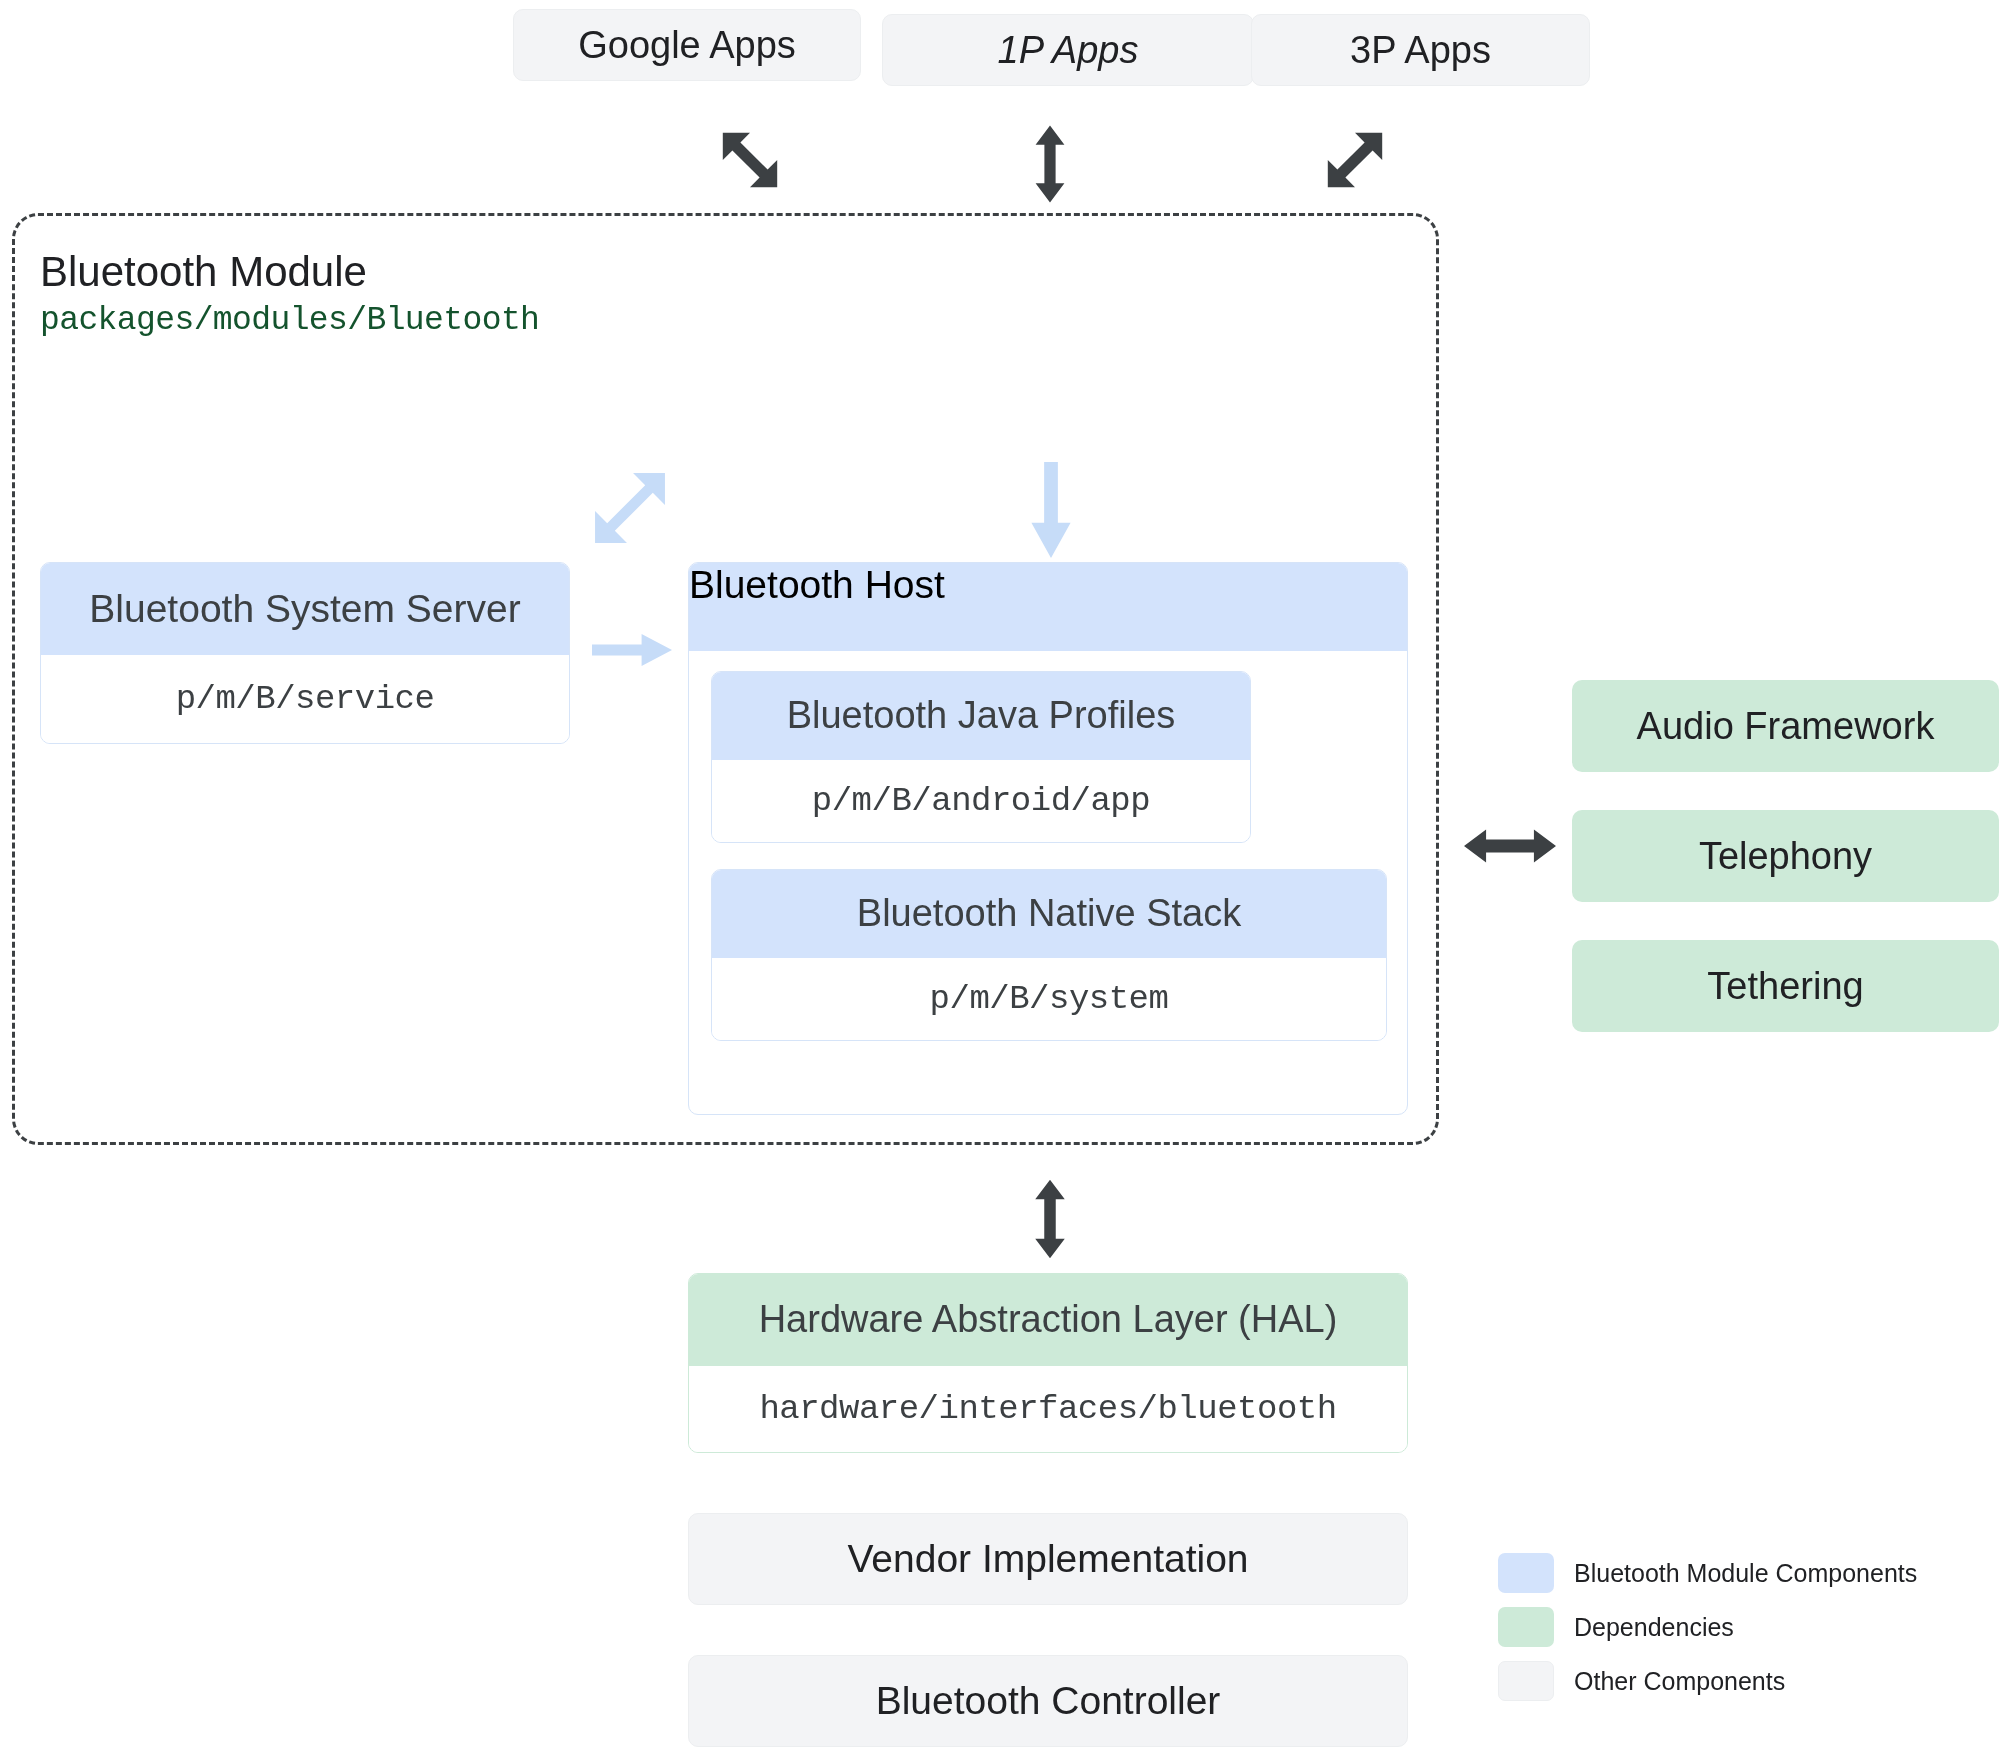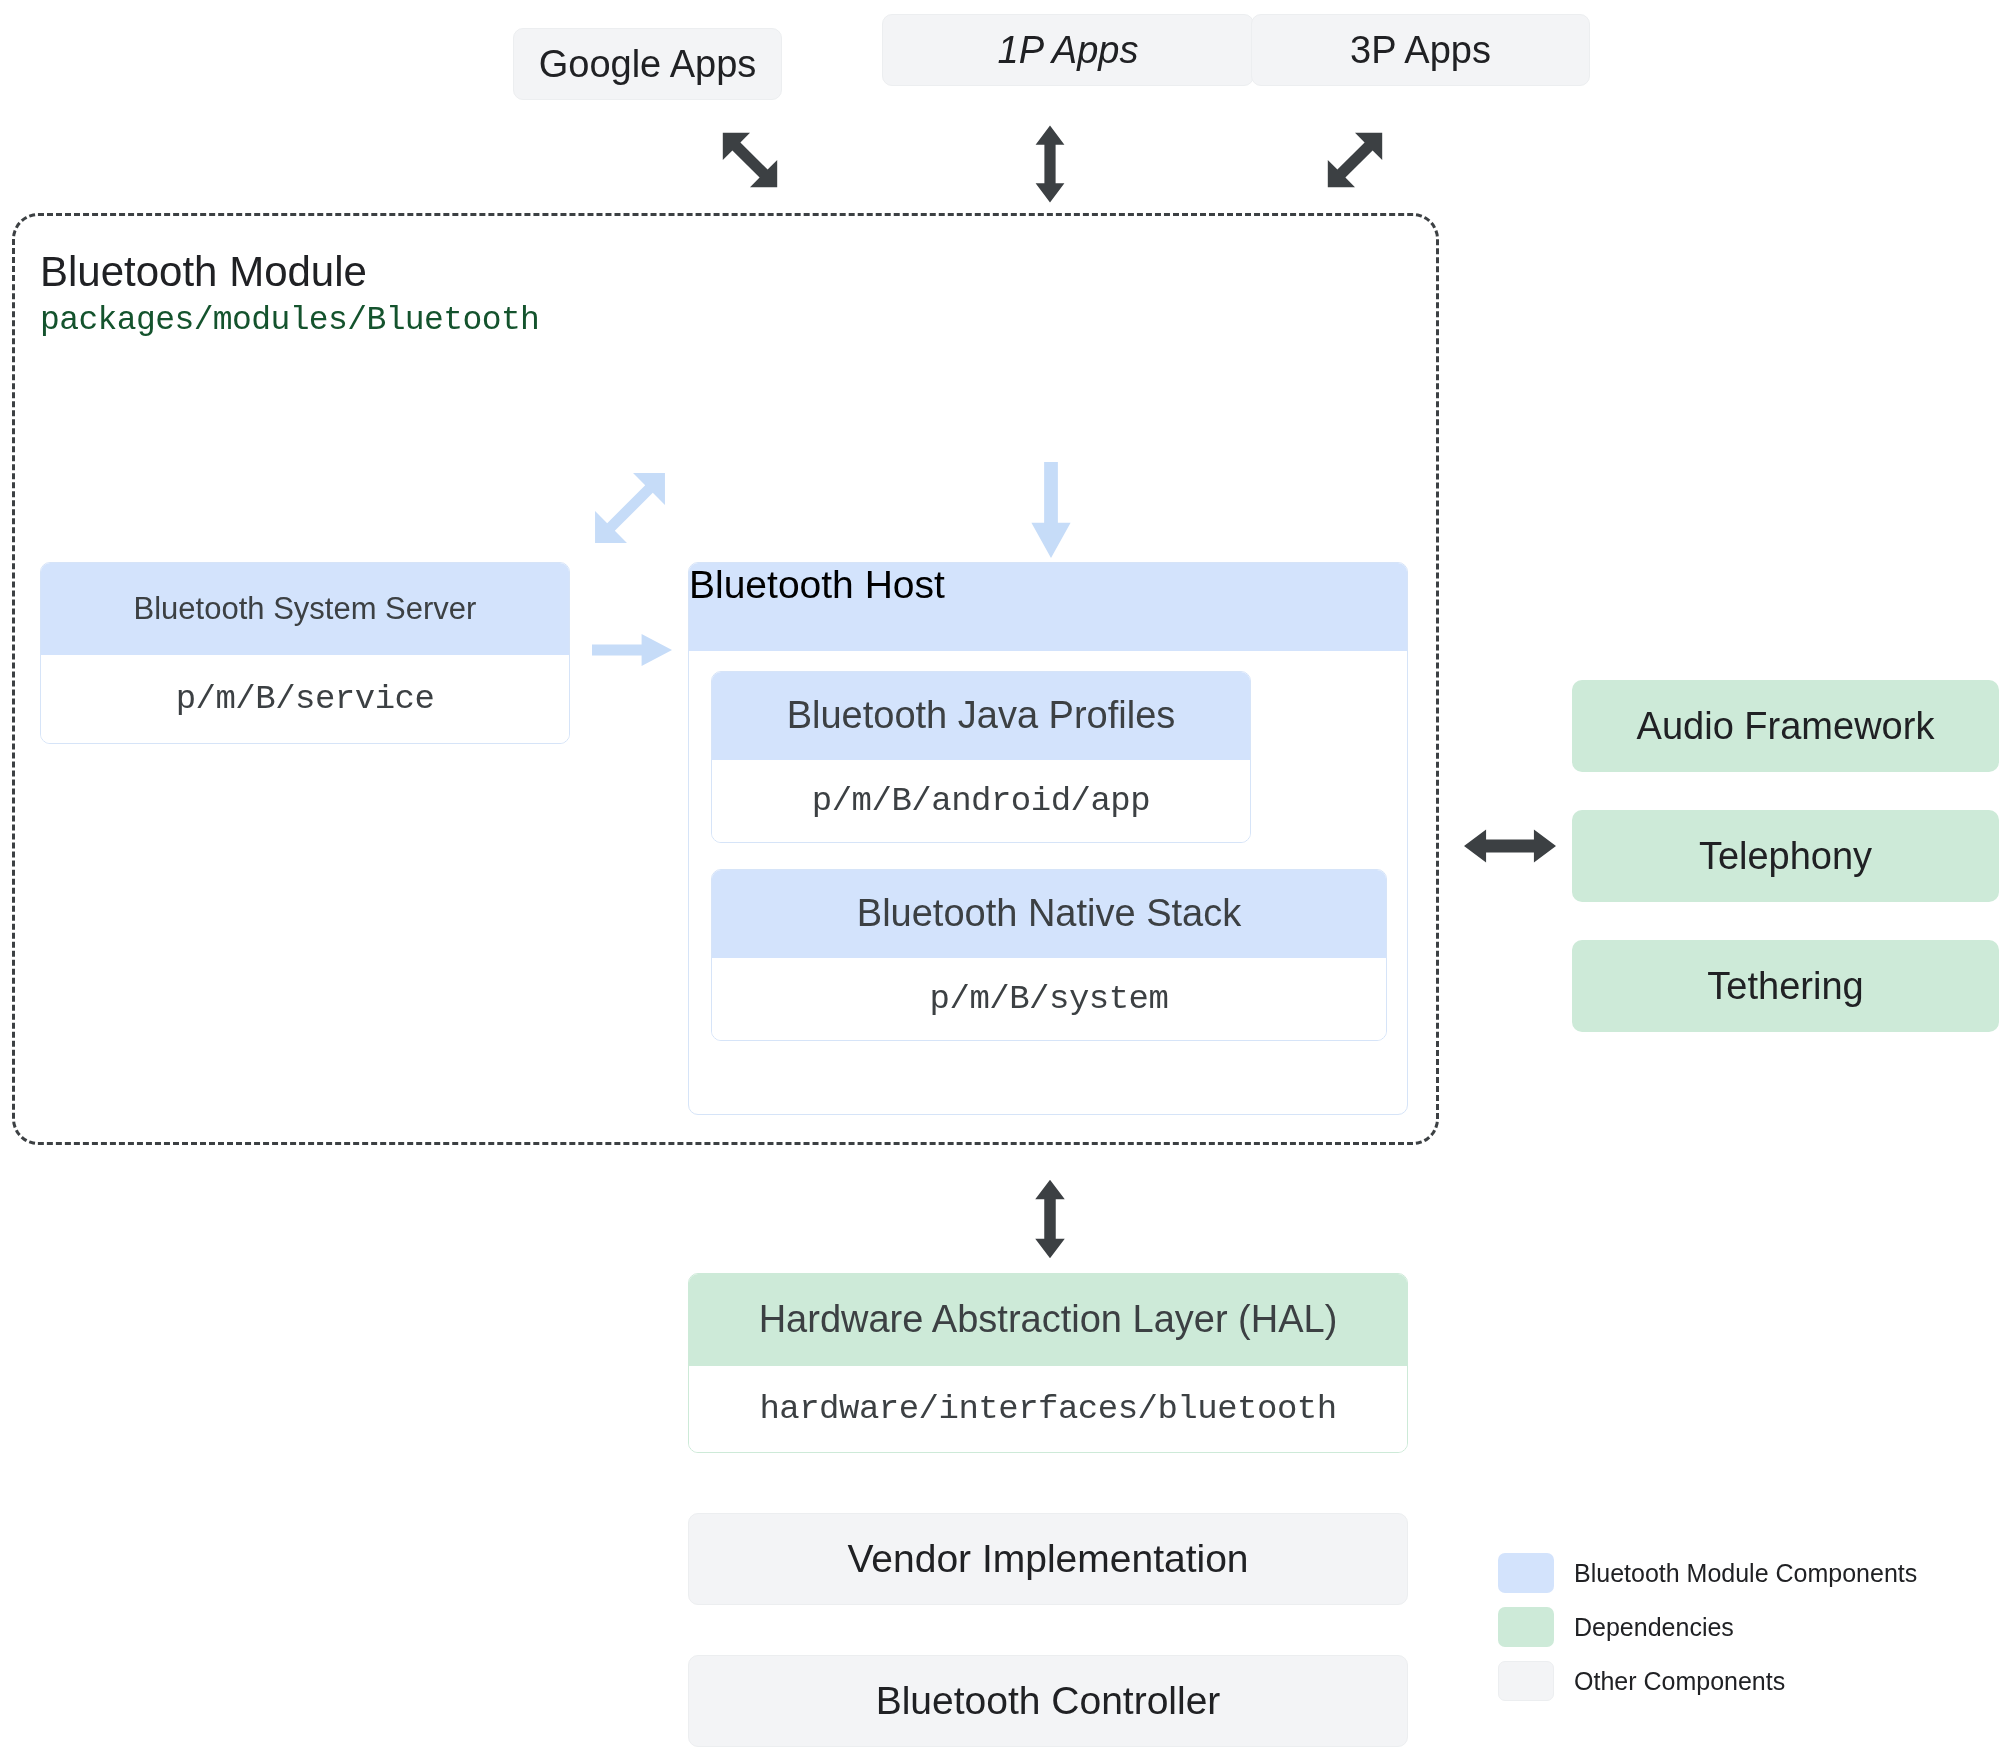--- a/index.html
+++ b/index.html
@@ -86,21 +86,21 @@
   #legend { position:absolute; }
   .legend-row { display:flex; align-items:center; margin-bottom:14px; }
   .legend-sw { width:56px; height:40px; border-radius:7px; flex:0 0 auto; }
   .legend-lb { margin-left:20px; font-size:25px; color:#202124; white-space:nowrap; }
 </style>
 </head>
 <body>
 
 <div id="stage">
 
-  <div class="pill" style="left:513px; top:28px; width:269px; height:72px; font-size:38px;">
+  <div class="pill" style="left:513px; top:9px; width:348px; height:72px; font-size:38px;">
     <span>Google Apps</span>
   </div>
   <div class="pill" style="left:882px; top:14px; width:372px; height:72px; font-size:38px;font-style:italic;">
     <span>1P Apps</span>
   </div>
   <div class="pill" style="left:1251px; top:14px; width:339px; height:72px; font-size:38px;">
     <span>3P Apps</span>
   </div>
 
   <div class="arrow" style="left:716px; top:128px; width:84px; height:72px;">
@@ -125,21 +125,21 @@
     </svg>
   </div>
 
   <div id="module-container" style="left:12px; top:213px; width:1427px; height:932px;"></div>
 
   <div id="module-title" style="left:40px; top:248px; font-size:42px;">Bluetooth Module</div>
   <div id="module-path" style="left:40px; top:302px; font-size:33px;">packages/modules/Bluetooth</div>
 
 
   <div class="card blue" style="left:40px; top:562px; width:530px; height:182px;">
-    <div class="hdr" style="height:92px; font-size:31px;">Bluetooth System Server</div>
+    <div class="hdr" style="height:92px; font-size:39px;">Bluetooth System Server</div>
     <div class="path" style="height:88px; font-size:34px;">p/m/B/service</div>
   </div>
 
   <div class="arrow" style="left:592px; top:470px; width:76px; height:76px;">
     <svg viewBox="0 0 100 100">
       <g fill="#c6dcf8">
         <path d="M96 4 L96 46 L80 30 L30 80 L46 96 L4 96 L4 54 L20 70 L70 20 L54 4 Z" transform="rotate(180 50 50)"></path>
       </g>
     </svg>
   </div>

